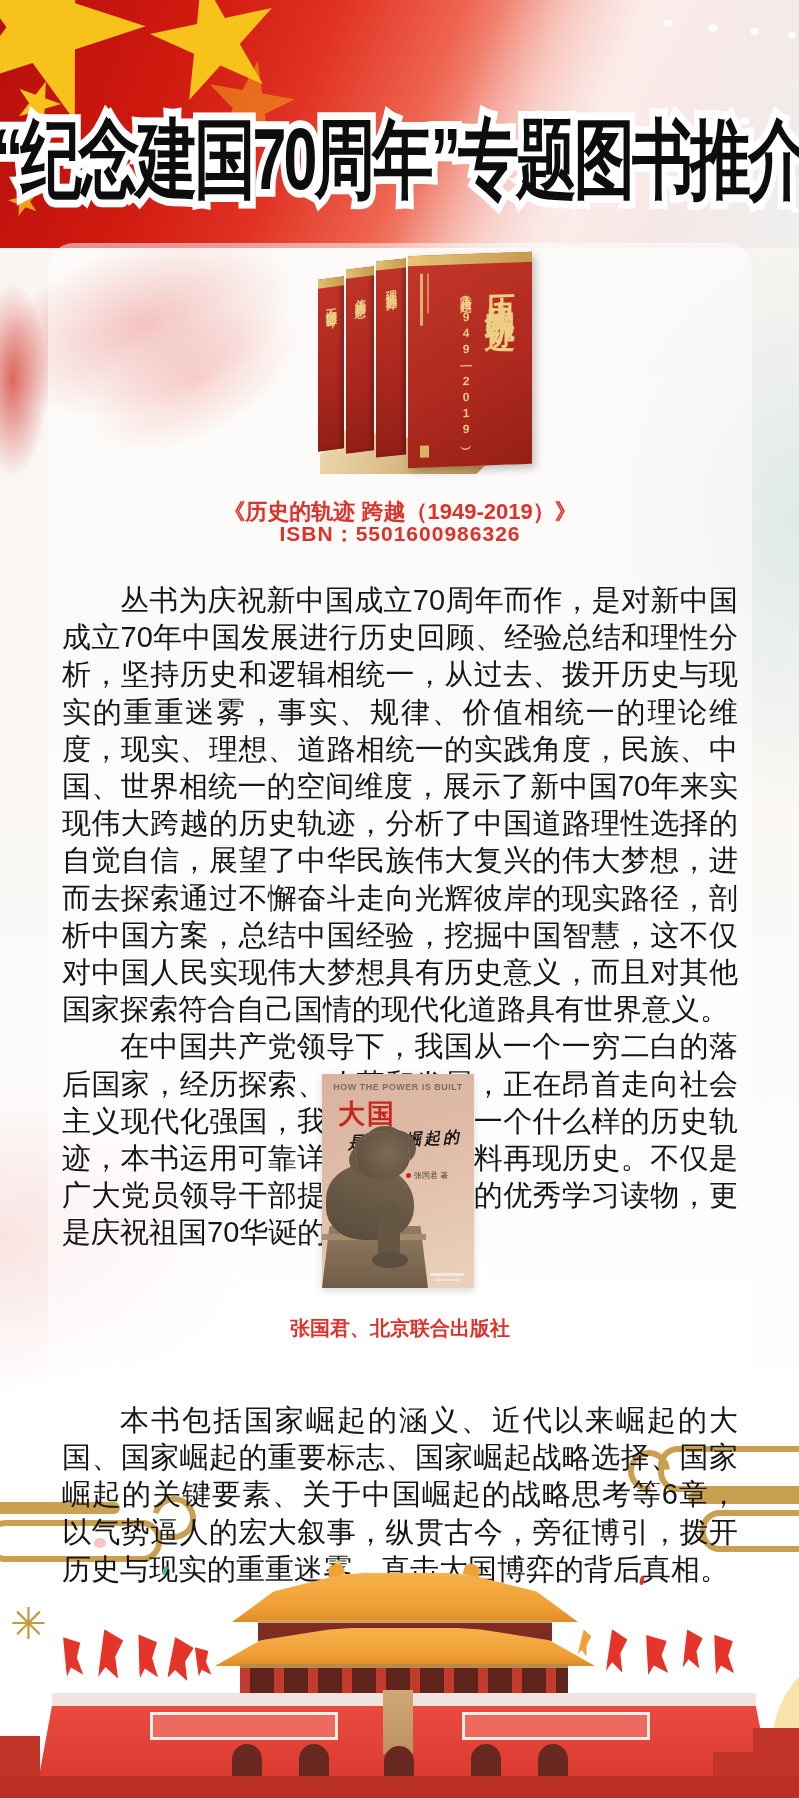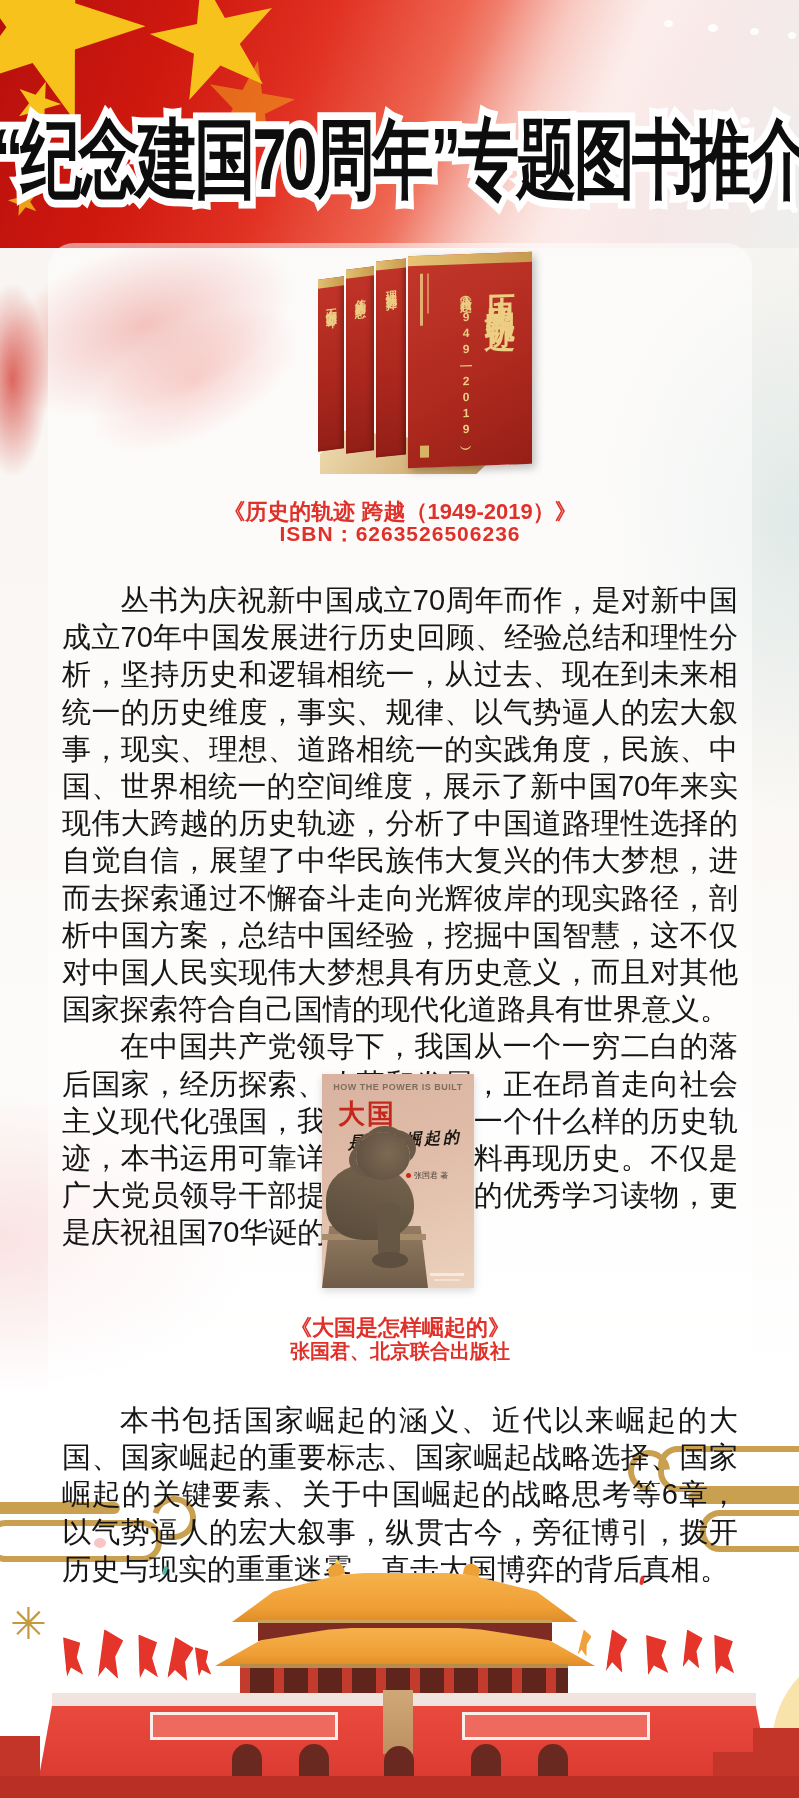--- a/index.html
+++ b/index.html
@@ -179,45 +179,44 @@
       <span class="vtext cv-title">历史的轨迹</span>
       <span class="vtext cv-sub">跨越（1949—2019）</span>
       <span class="cv-deco"></span>
       <span class="cv-deco2"></span>
       <span class="cv-pub"></span>
     </div>
   </div>
 
   <div class="abs caption cap1">
     <div class="cap-title">《历史的轨迹 跨越（1949-2019）》</div>
-    <div class="cap-isbn">ISBN：6263526506236</div>
+    <div class="cap-isbn">ISBN：5501600986326</div>
   </div>
 
   <div class="abs intro intro1">
-    <p>丛书为庆祝新中国成立70周年而作，是对新中国成立70年中国发展进行历史回顾、经验总结和理性分析，坚持历史和逻辑相统一，从过去、现在到未来相统一的历史维度，事实、规律、以气势逼人的宏大叙事，现实、理想、道路相统一的实践角度，民族、中国、世界相统一的空间维度，展示了新中国70年来实现伟大跨越的历史轨迹，分析了中国道路理性选择的自觉自信，展望了中华民族伟大复兴的伟大梦想，进而去探索通过不懈奋斗走向光辉彼岸的现实路径，剖析中国方案，总结中国经验，挖掘中国智慧，这不仅对中国人民实现伟大梦想具有历史意义，而且对其他国家探索符合自己国情的现代化道路具有世界意义。</p>
+    <p>丛书为庆祝新中国成立70周年而作，是对新中国成立70年中国发展进行历史回顾、经验总结和理性分析，坚持历史和逻辑相统一，从过去、拨开历史与现实的重重迷雾，事实、规律、价值相统一的理论维度，现实、理想、道路相统一的实践角度，民族、中国、世界相统一的空间维度，展示了新中国70年来实现伟大跨越的历史轨迹，分析了中国道路理性选择的自觉自信，展望了中华民族伟大复兴的伟大梦想，进而去探索通过不懈奋斗走向光辉彼岸的现实路径，剖析中国方案，总结中国经验，挖掘中国智慧，这不仅对中国人民实现伟大梦想具有历史意义，而且对其他国家探索符合自己国情的现代化道路具有世界意义。</p>
     <p>在中国共产党领导下，我国从一个一穷二白的落后国家，经历探索、改革和发展，正在昂首走向社会主义现代化强国，我们究竟走了一个什么样的历史轨迹，本书运用可靠详实的历史资料再现历史。不仅是广大党员领导干部提升自身素养的优秀学习读物，更是庆祝祖国70华诞的重要献礼。</p>
   </div>
 
   <div class="abs book2">
     <div class="b2-tagline">HOW THE POWER IS BUILT</div>
     <div class="b2-title">大国</div>
     <div class="b2-title2">是怎样崛起的</div>
     <div class="b2-author">张国君 著</div>
     <div class="pedestal"></div>
     <div class="ped-band"></div>
     <div class="lion-body"></div>
     <div class="lion-leg"></div>
     <div class="lion-paw"></div>
     <div class="lion-head"></div>
     <div class="b2-mark"></div>
     <div class="b2-mark2"></div>
   </div>
 
   <div class="abs caption cap2">
-    <div class="cap-title">《大国是怎样崛起的》</div>
     <div class="cap-authors">张国君、北京联合出版社</div>
   </div>
 
   <div class="abs cloud-r">
     <div class="hook" style="left:0;top:4px;width:30px;height:30px;border-right-color:transparent;transform:rotate(40deg);"></div>
     <div class="pill-o" style="left:30px;top:0;width:160px;height:34px;"></div>
     <div class="pill-f" style="left:60px;top:46px;width:150px;height:12px;"></div>
     <div class="pill-o" style="left:72px;top:64px;width:140px;height:30px;"></div>
   </div>
   <div class="abs cloud-l">

